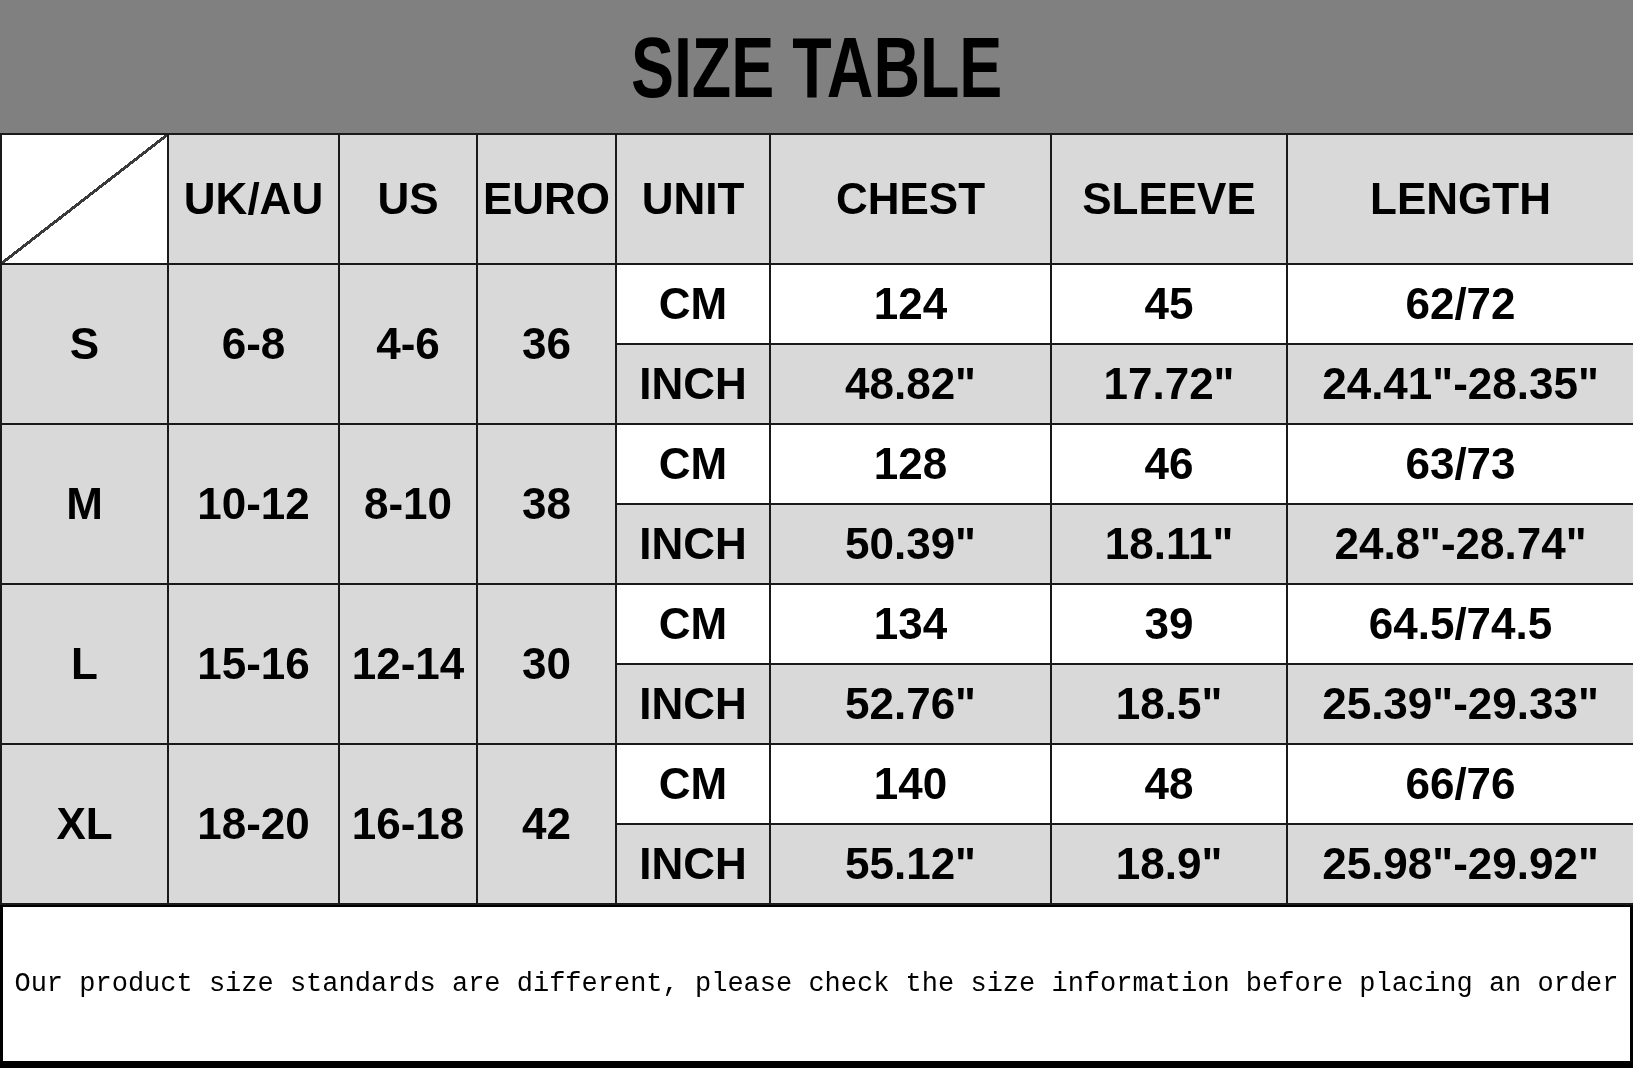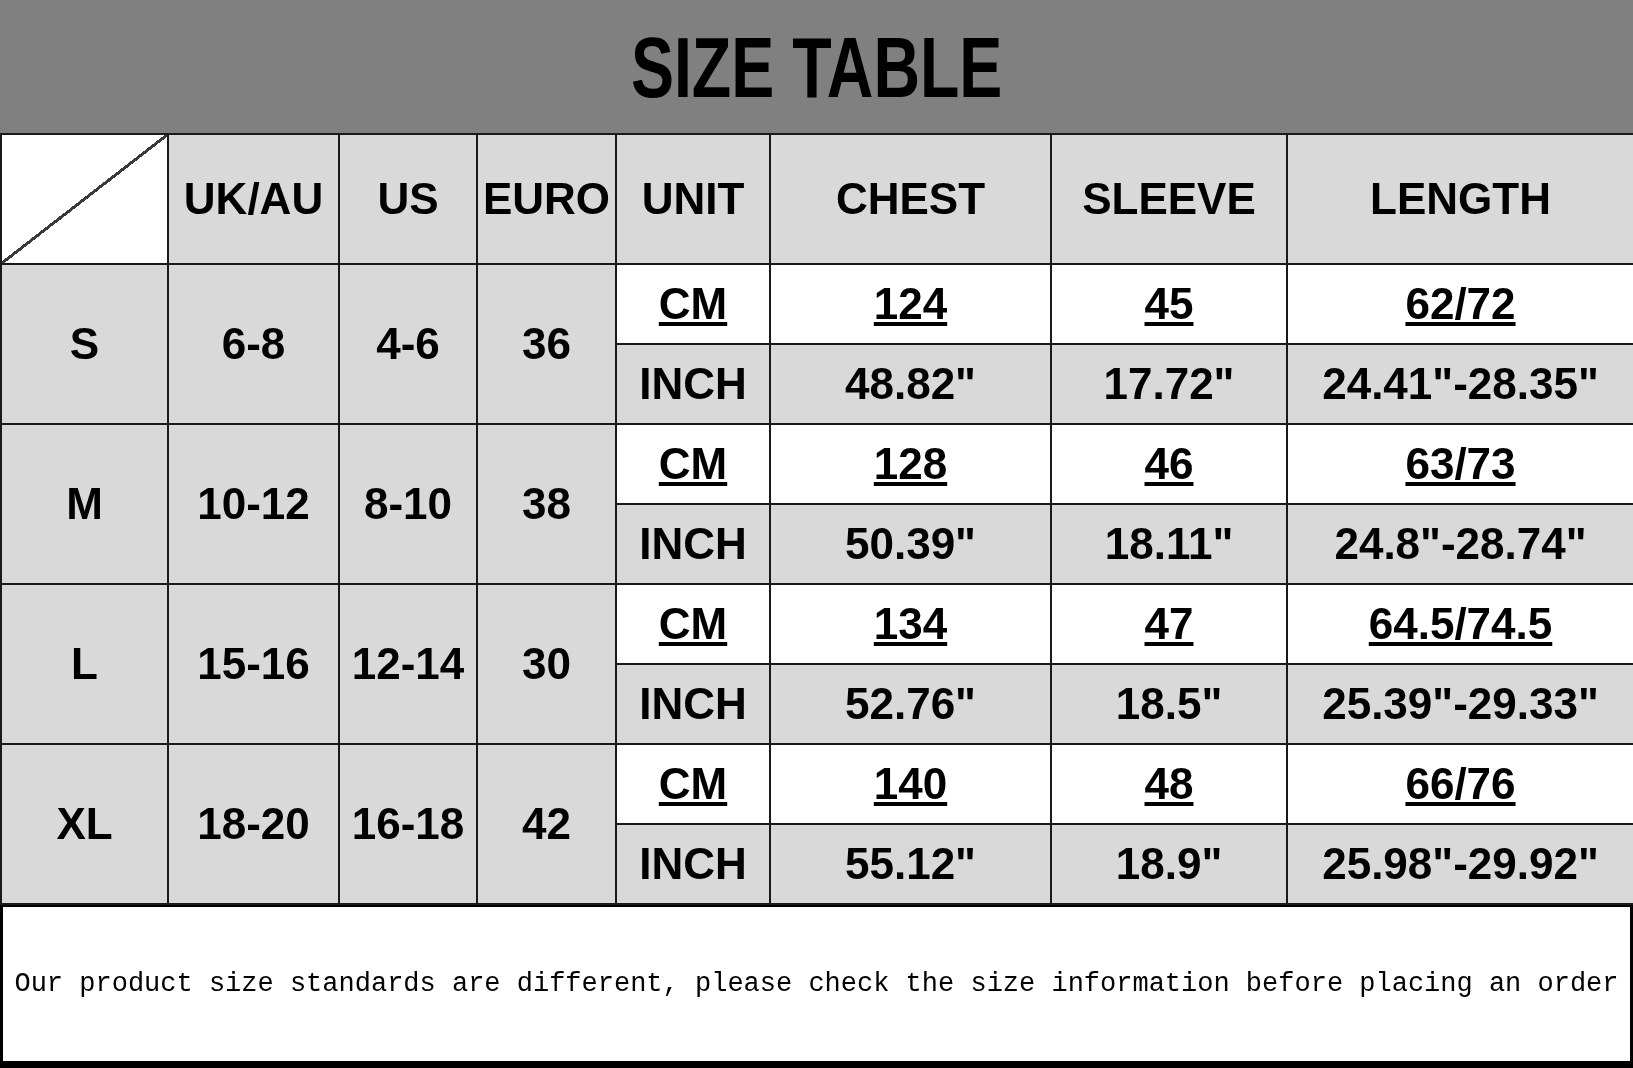--- a/index.html
+++ b/index.html
@@ -52,21 +52,21 @@
     vertical-align: middle;
     padding: 0;
     font-weight: bold;
     font-size: 44px;
     white-space: nowrap;
     overflow: hidden;
   }
   table.size-table thead tr { height: 130px; }
   table.size-table tbody tr { height: 80px; }
   .gray  { background: var(--cell-gray); }
-  .white { background: var(--cell-white); text-decoration: underline; }
+  .white { background: var(--cell-white); }
   .diag {
     background:
       linear-gradient(to bottom right,
         transparent calc(50% - 1.5px),
         #3a3a3a calc(50% - 1.5px),
         #3a3a3a calc(50% + 1.5px),
         transparent calc(50% + 1.5px)) var(--cell-white);
   }
 
   
@@ -154,21 +154,21 @@
           <td class="gray">18.11"</td>
           <td class="gray">24.8"-28.74"</td>
         </tr>
         <tr>
           <th class="gray" rowspan="2">L</th>
           <td class="gray" rowspan="2">15-16</td>
           <td class="gray" rowspan="2">12-14</td>
           <td class="gray" rowspan="2">30</td>
           <td class="white">CM</td>
           <td class="white">134</td>
-          <td class="white">47</td>
+          <td class="white">39</td>
           <td class="white">64.5/74.5</td>
         </tr>
         <tr>
           <td class="gray">INCH</td>
           <td class="gray">52.76"</td>
           <td class="gray">18.5"</td>
           <td class="gray">25.39"-29.33"</td>
         </tr>
         <tr>
           <th class="gray" rowspan="2">XL</th>

